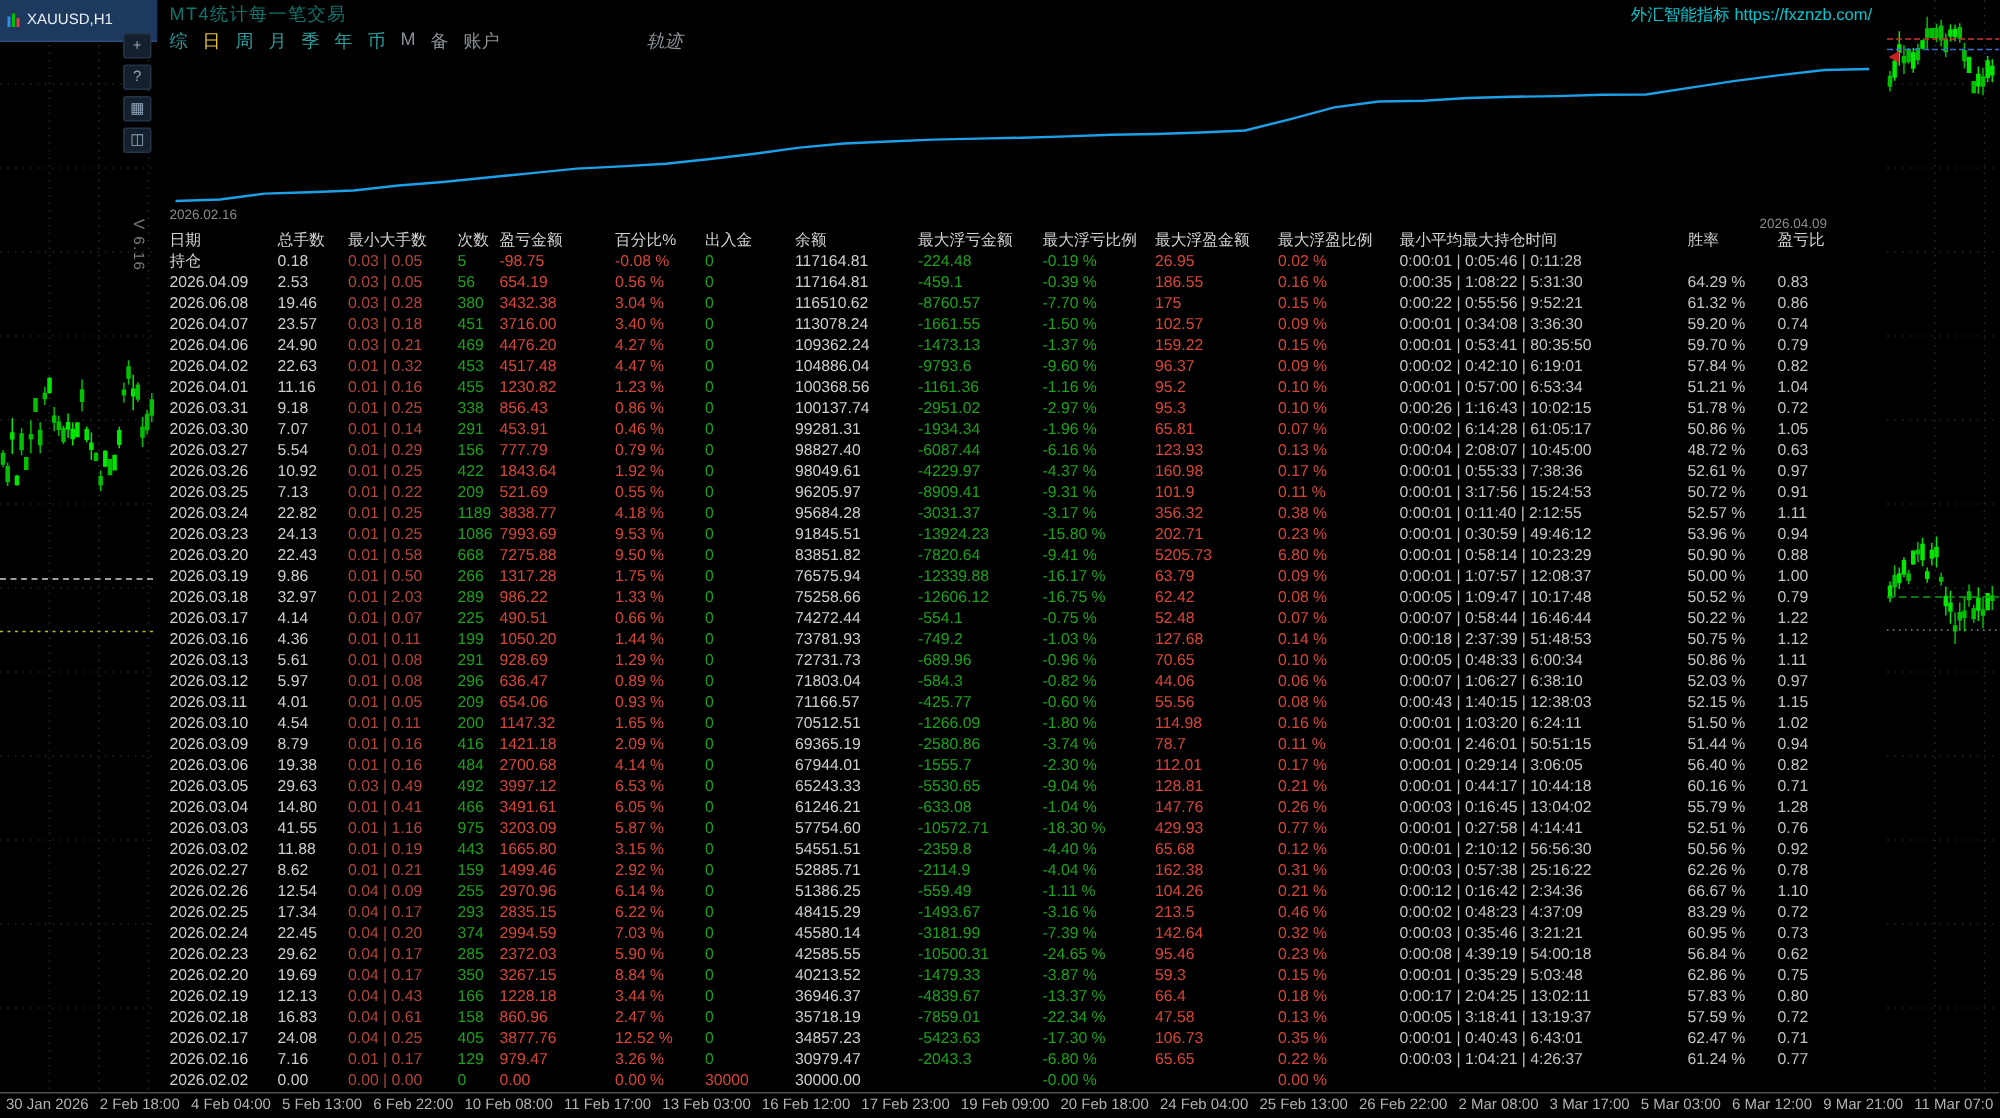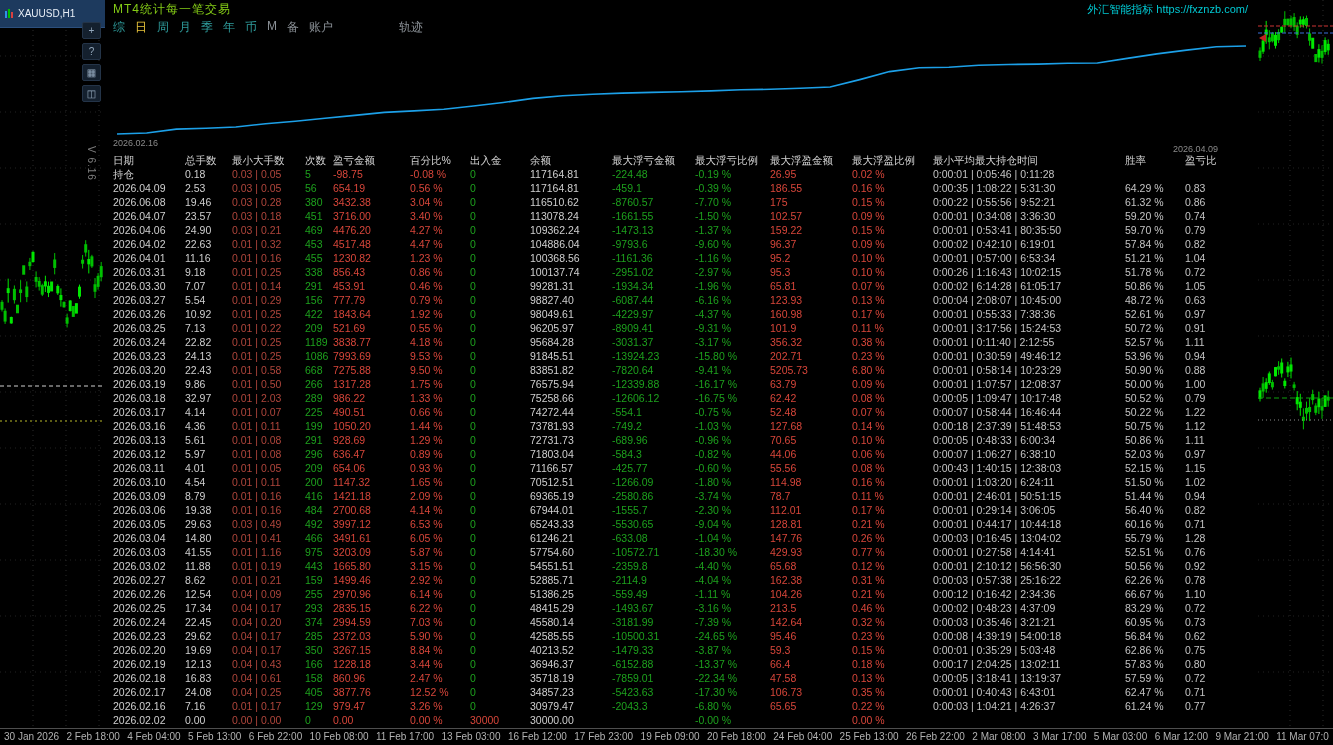--- a/index.html
+++ b/index.html
@@ -18,28 +18,28 @@
       linear-gradient(#d84040,#d84040) 7px 3px/2px 6px no-repeat;}
 
   .toolbar{position:absolute;left:82px;top:22px;display:flex;flex-direction:column;gap:4px;}
   .tool{width:17px;height:15px;background:#14202e;border:1px solid #243448;border-radius:2px;
         color:#93a7bb;font-size:10px;line-height:15px;text-align:center;}
 
   .version-tag{position:absolute;left:97px;top:146px;transform:rotate(90deg);
                transform-origin:0 0;font-size:10px;color:#7d7d7d;letter-spacing:1px;white-space:nowrap;}
 
   .panel{position:absolute;left:105px;top:0;width:1153px;height:728px;background:#000;}
-  .panel-title{position:absolute;left:8px;top:1px;font-size:12px;color:#84cc16;letter-spacing:1px;white-space:nowrap;}
+  .panel-title{position:absolute;left:8px;top:1px;font-size:12px;color:#0f766e;letter-spacing:1px;white-space:nowrap;}
   .panel-link{position:absolute;right:10px;top:2px;font-size:11px;color:#00c8d2;white-space:nowrap;cursor:pointer;}
 
   .menu-row{position:absolute;left:8px;top:19px;display:flex;gap:10px;font-size:12px;white-space:nowrap;}
   .menu-item{color:#2f9e9e;cursor:pointer;}
   .menu-item.active{color:#e9c53a;}
   .menu-item.muted{color:#8a9096;}
-  .menu-item.gap{margin-left:56px;}
+  .menu-item.gap{margin-left:88px;font-style:italic;}
 
   .equity-chart{position:absolute;left:8px;top:38px;}
   .eq-label-left{position:absolute;left:8px;top:138px;font-size:9px;color:#8a8a8a;}
   .eq-label-right{position:absolute;right:40px;top:144px;font-size:9px;color:#8a8a8a;}
 
   .stats-table{position:absolute;left:8px;top:153px;width:1145px;border-collapse:collapse;
                table-layout:fixed;font-size:10.5px;}
   .stats-table th,.stats-table td{height:14px;padding:0;margin:0;font-weight:normal;
                text-align:left;white-space:nowrap;overflow:hidden;line-height:14px;}
   .stats-table th{color:#d2d2d2;}
@@ -933,21 +933,21 @@
           </tr>
           <tr>
             <td class="c-white">2026.02.19</td>
             <td class="c-white">12.13</td>
             <td class="c-dred">0.04 | 0.43</td>
             <td class="c-green">166</td>
             <td class="c-red">1228.18</td>
             <td class="c-red">3.44 %</td>
             <td class="c-green">0</td>
             <td class="c-white">36946.37</td>
-            <td class="c-green">-6152.88</td>
+            <td class="c-green">-4839.67</td>
             <td class="c-green">-13.37 %</td>
             <td class="c-red">66.4</td>
             <td class="c-red">0.18 %</td>
             <td class="c-gray">0:00:17 | 2:04:25 | 13:02:11</td>
             <td class="c-gray">57.83 %</td>
             <td class="c-gray">0.80</td>
           </tr>
           <tr>
             <td class="c-white">2026.02.18</td>
             <td class="c-white">16.83</td>

